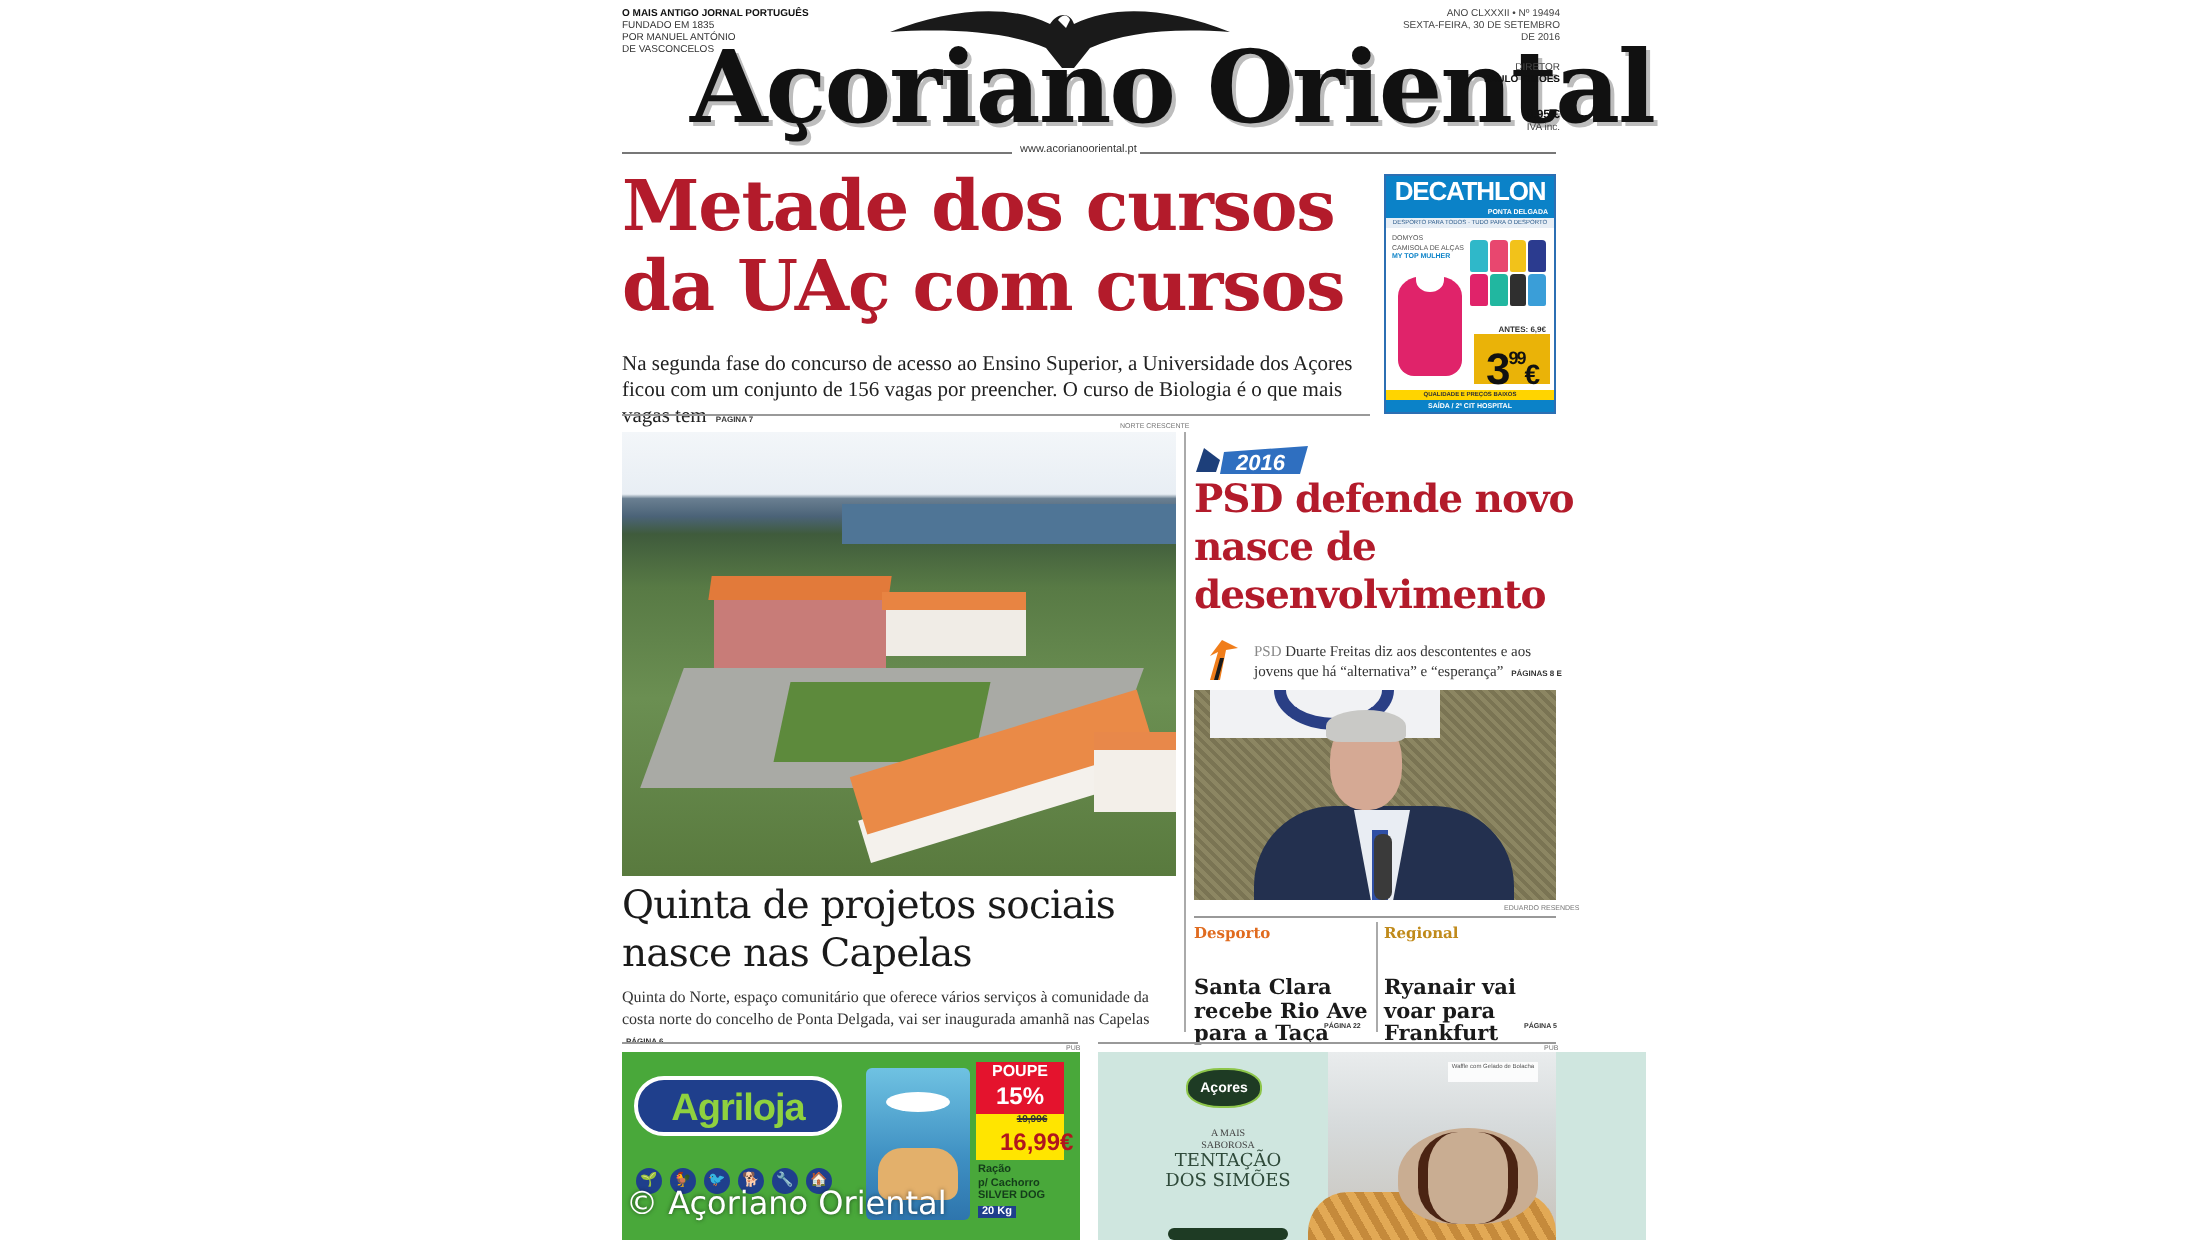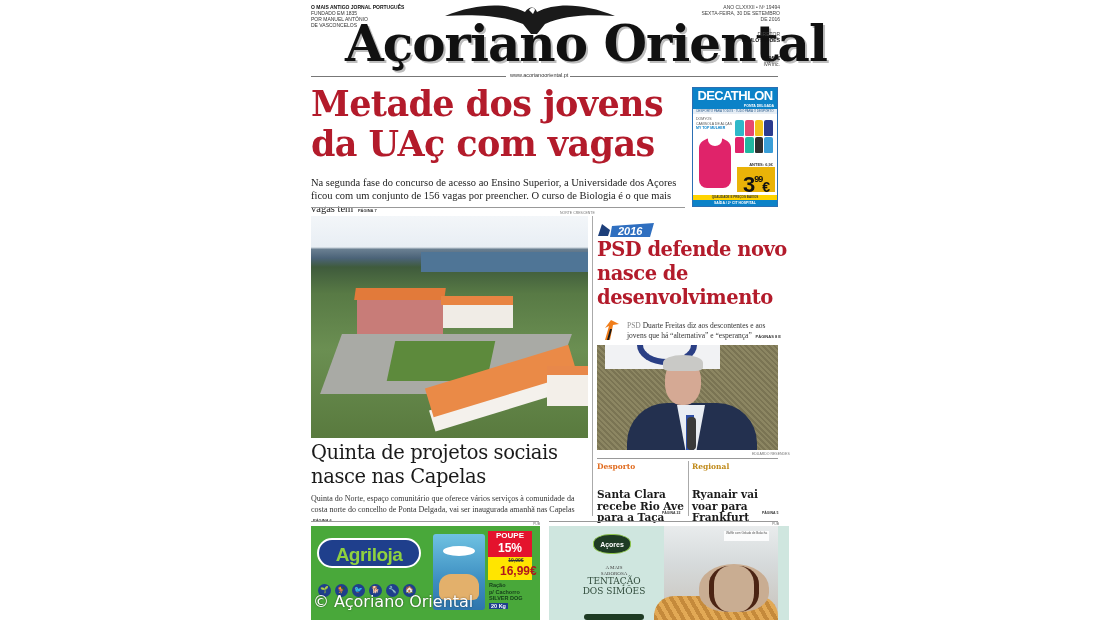--- a/index.html
+++ b/index.html
@@ -97,21 +97,21 @@
     .agri-poupe .l1 { font-size: 8px; line-height: 10px; }
     .agri-poupe .l2 { font-size: 12px; line-height: 14px; }
     .agri-price { position: absolute; left: 177px; top: 31px; width: 44px; height: 23px; background: #ffe500; font-family: "Liberation Sans", sans-serif; font-weight: bold; color: #b0161e; text-align: center; padding-left: 12px; }
     .agri-price .old { font-size: 5px; line-height: 7px; color: #333; text-decoration: line-through; }
     .agri-price .new { font-size: 12px; line-height: 14px; }
     .agri-desc { position: absolute; left: 178px; top: 56px; font-family: "Liberation Sans", sans-serif; font-weight: bold; font-size: 5.5px; line-height: 6.5px; color: #143d1a; }
     .agri-weight { display: inline-block; background: #1f3f8c; color: #fff; padding: 0 2px; margin-top: 1px; }
     .watermark { position: absolute; left: 313px; top: 592px; font-family: "DejaVu Sans", sans-serif; font-size: 16px; color: #ffffff; text-shadow: 0 0 2px rgba(0,0,0,0.55); white-space: nowrap; }
 
     
-    .ad-gelados { position: absolute; left: 549px; top: 526px; width: 240px; height: 94px; background: #cfe6df; overflow: hidden; }
+    .ad-gelados { position: absolute; left: 549px; top: 526px; width: 274px; height: 94px; background: #cfe6df; overflow: hidden; }
     .gel-right { position: absolute; left: 115px; top: 0; width: 114px; height: 94px; background: linear-gradient(180deg, #e9eced 0%, #d6dadb 40%, #c8c3bb 100%); }
     .gel-scoop { position: absolute; left: 150px; top: 38px; width: 70px; height: 48px; background: #c9ad92; border-radius: 50% 50% 40% 40%; }
     .gel-choc { position: absolute; left: 160px; top: 40px; width: 50px; height: 46px; border-left: 5px solid #4b2413; border-right: 5px solid #4b2413; border-radius: 40%; }
     .gel-waffle { position: absolute; left: 105px; top: 70px; width: 124px; height: 24px; background: repeating-linear-gradient(60deg, #c58a3b 0 4px, #e2a955 4px 8px); border-radius: 20px 20px 0 0; }
     .gel-logo { position: absolute; left: 44px; top: 8px; width: 38px; height: 20px; background: #1e3b24; border-radius: 45%; color: #fff; font-family: "Liberation Sans", sans-serif; font-weight: bold; font-size: 7px; text-align: center; line-height: 20px; border: 1px solid #8dc54a; }
     .gel-small { position: absolute; left: 20px; top: 39px; width: 90px; text-align: center; font-family: "Liberation Serif", serif; font-size: 5px; line-height: 5.5px; color: #444; }
     .gel-big { position: absolute; left: 10px; top: 50px; width: 110px; text-align: center; font-family: "DejaVu Serif", serif; font-size: 9px; line-height: 10px; color: #2f4a3a; }
     .gel-tag { position: absolute; left: 175px; top: 5px; width: 45px; height: 10px; background: rgba(255,255,255,0.85); font-family: "Liberation Sans", sans-serif; font-size: 3px; color: #555; text-align: center; line-height: 5px; }
     .gel-bar { position: absolute; left: 35px; top: 88px; width: 60px; height: 6px; background: #1e3b24; border-radius: 3px; }
   </style>
@@ -142,21 +142,21 @@
   <div>DIRETOR</div>
   <div style="font-weight:bold;color:#111">PAULO SIMÕES</div>
   <div class="price">0,95 €</div>
   <div>IVA inc.</div>
 </div>
 
 <div class="mast-rule" style="left:311px;width:195px"></div>
 <div class="mast-url">www.acorianooriental.pt</div>
 <div class="mast-rule" style="left:570px;width:208px"></div>
 
-<div class="lead-title">Metade dos jovens da UAç com vagas</div>
+<div class="lead-title">Metade dos cursos da UAç com cursos</div>
 <div class="lead-text">
   <span>Na segunda fase do concurso de acesso ao Ensino Superior, a Universidade dos Açores ficou com um conjunto de 156 vagas por preencher. O curso de Biologia é o que mais vagas tem</span>
   <span class="page-ref">PÁGINA 7</span>
 </div>
 <div class="rule" style="left:311px;top:207px;width:374px"></div>
 <div class="credit" style="left:560px;top:211px">NORTE CRESCENTE</div>
 
 <div class="ad-decathlon">
   <div class="dec-head">
     <div>DECATHLON</div>

